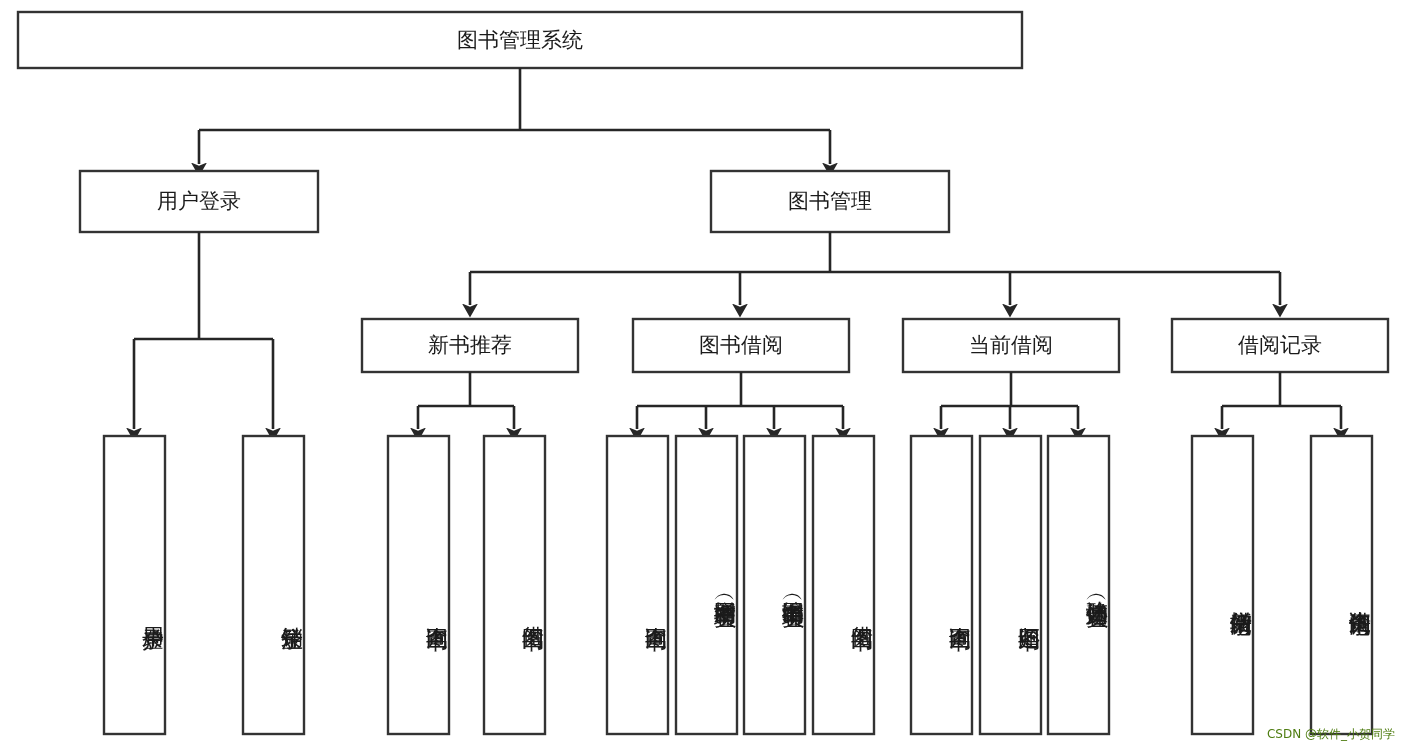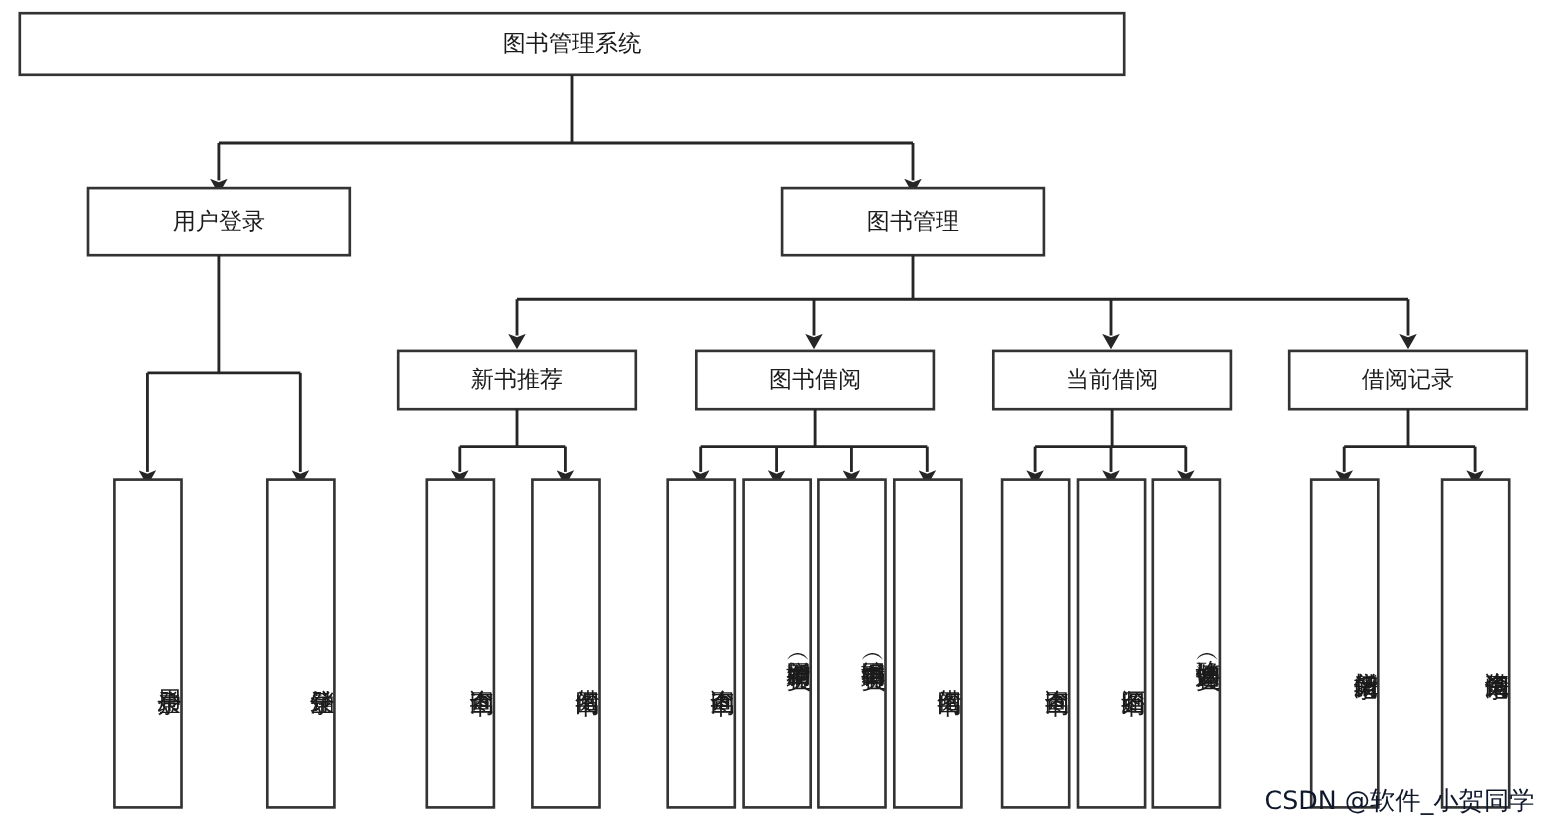--- a/index.html
+++ b/index.html
@@ -56,22 +56,22 @@
     line-height: 1.08;
     color: #1b1b1b;
     letter-spacing: 1px;
     white-space: nowrap;
     pointer-events: none;
   }
   .watermark {
     position: absolute;
     right: 10px;
     bottom: 4px;
-    font-size: 23px;
-    color: #0f172a;
+    font-size: 12px;
+    color: #4d7c0f;
     font-family: "DejaVu Sans", "Liberation Sans", sans-serif;
     white-space: nowrap;
   }
 </style>
 </head>
 <body>
 
 <div id="chart-root">
 
   <svg width="1405" height="747" viewBox="0 0 1405 747">

